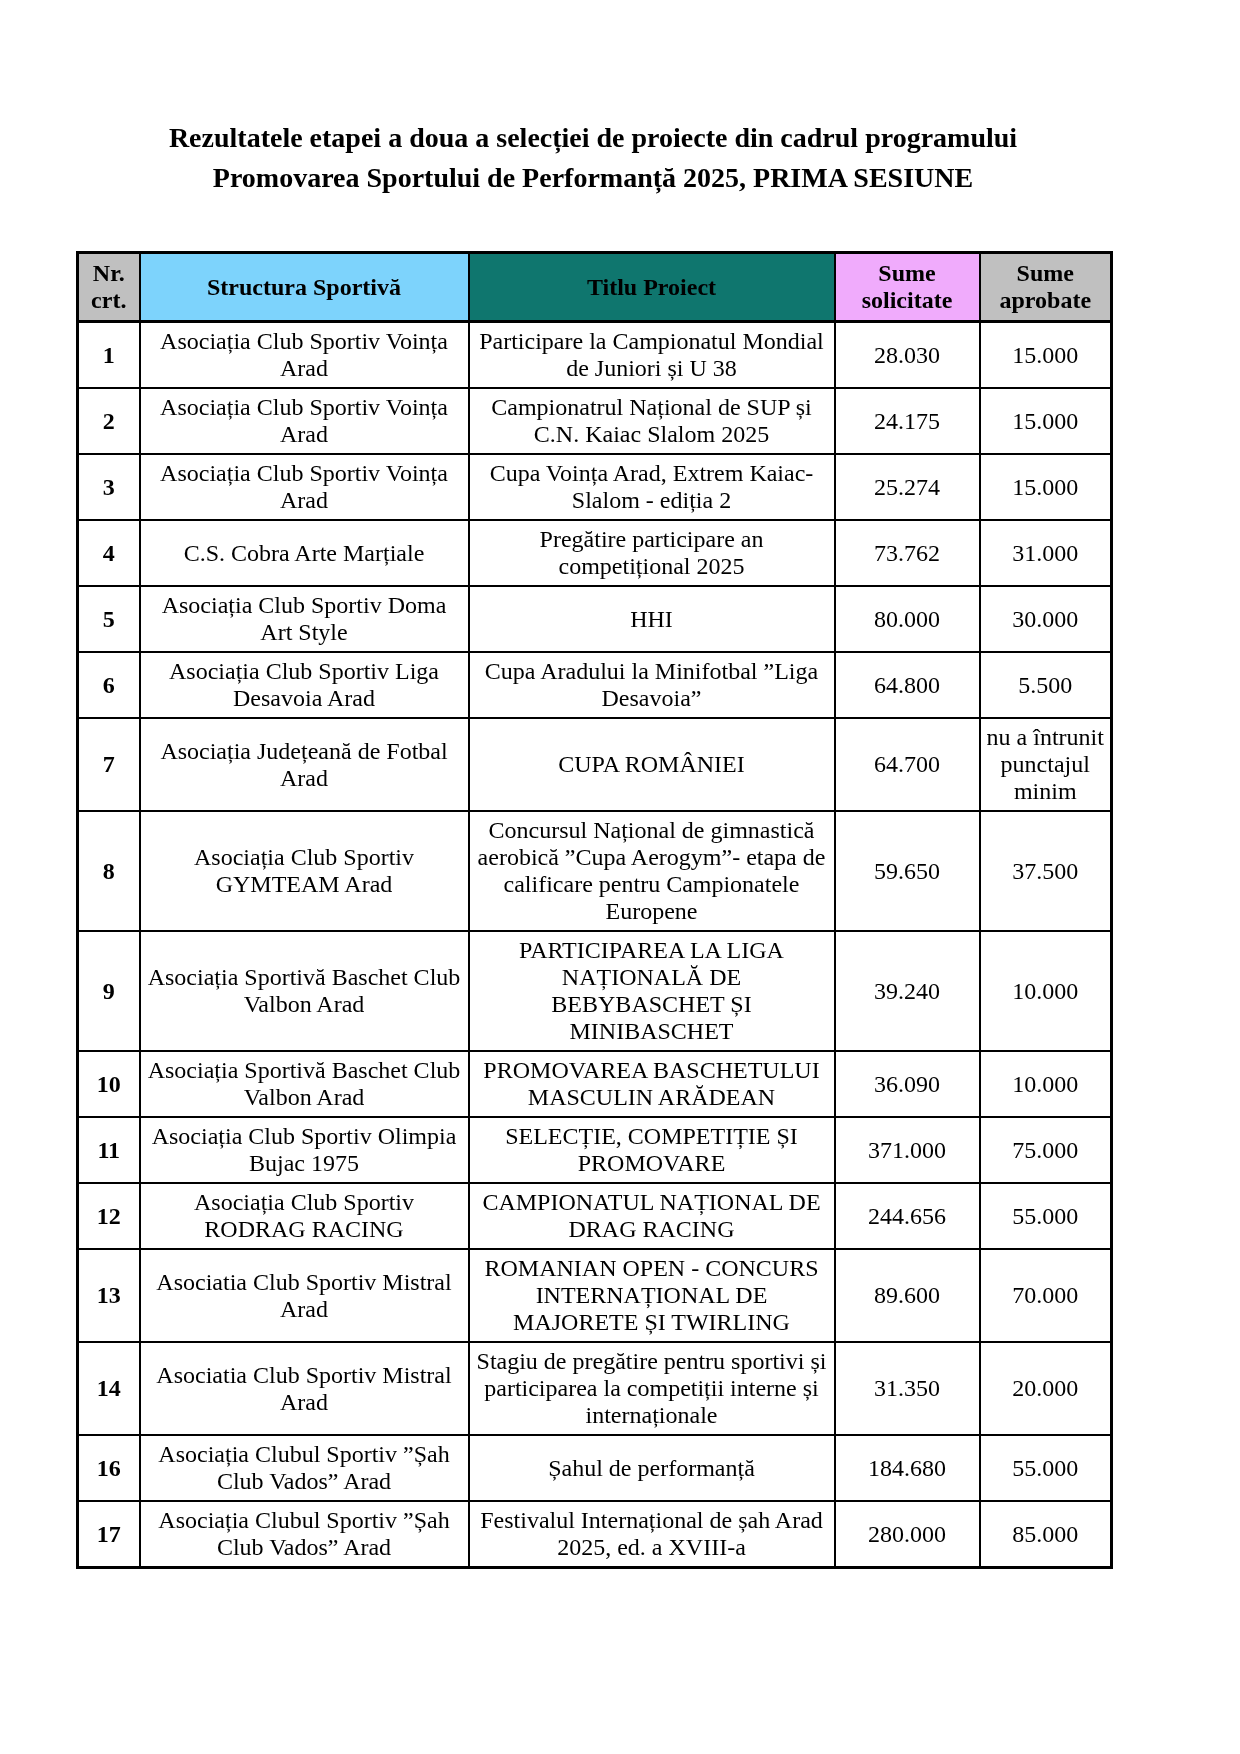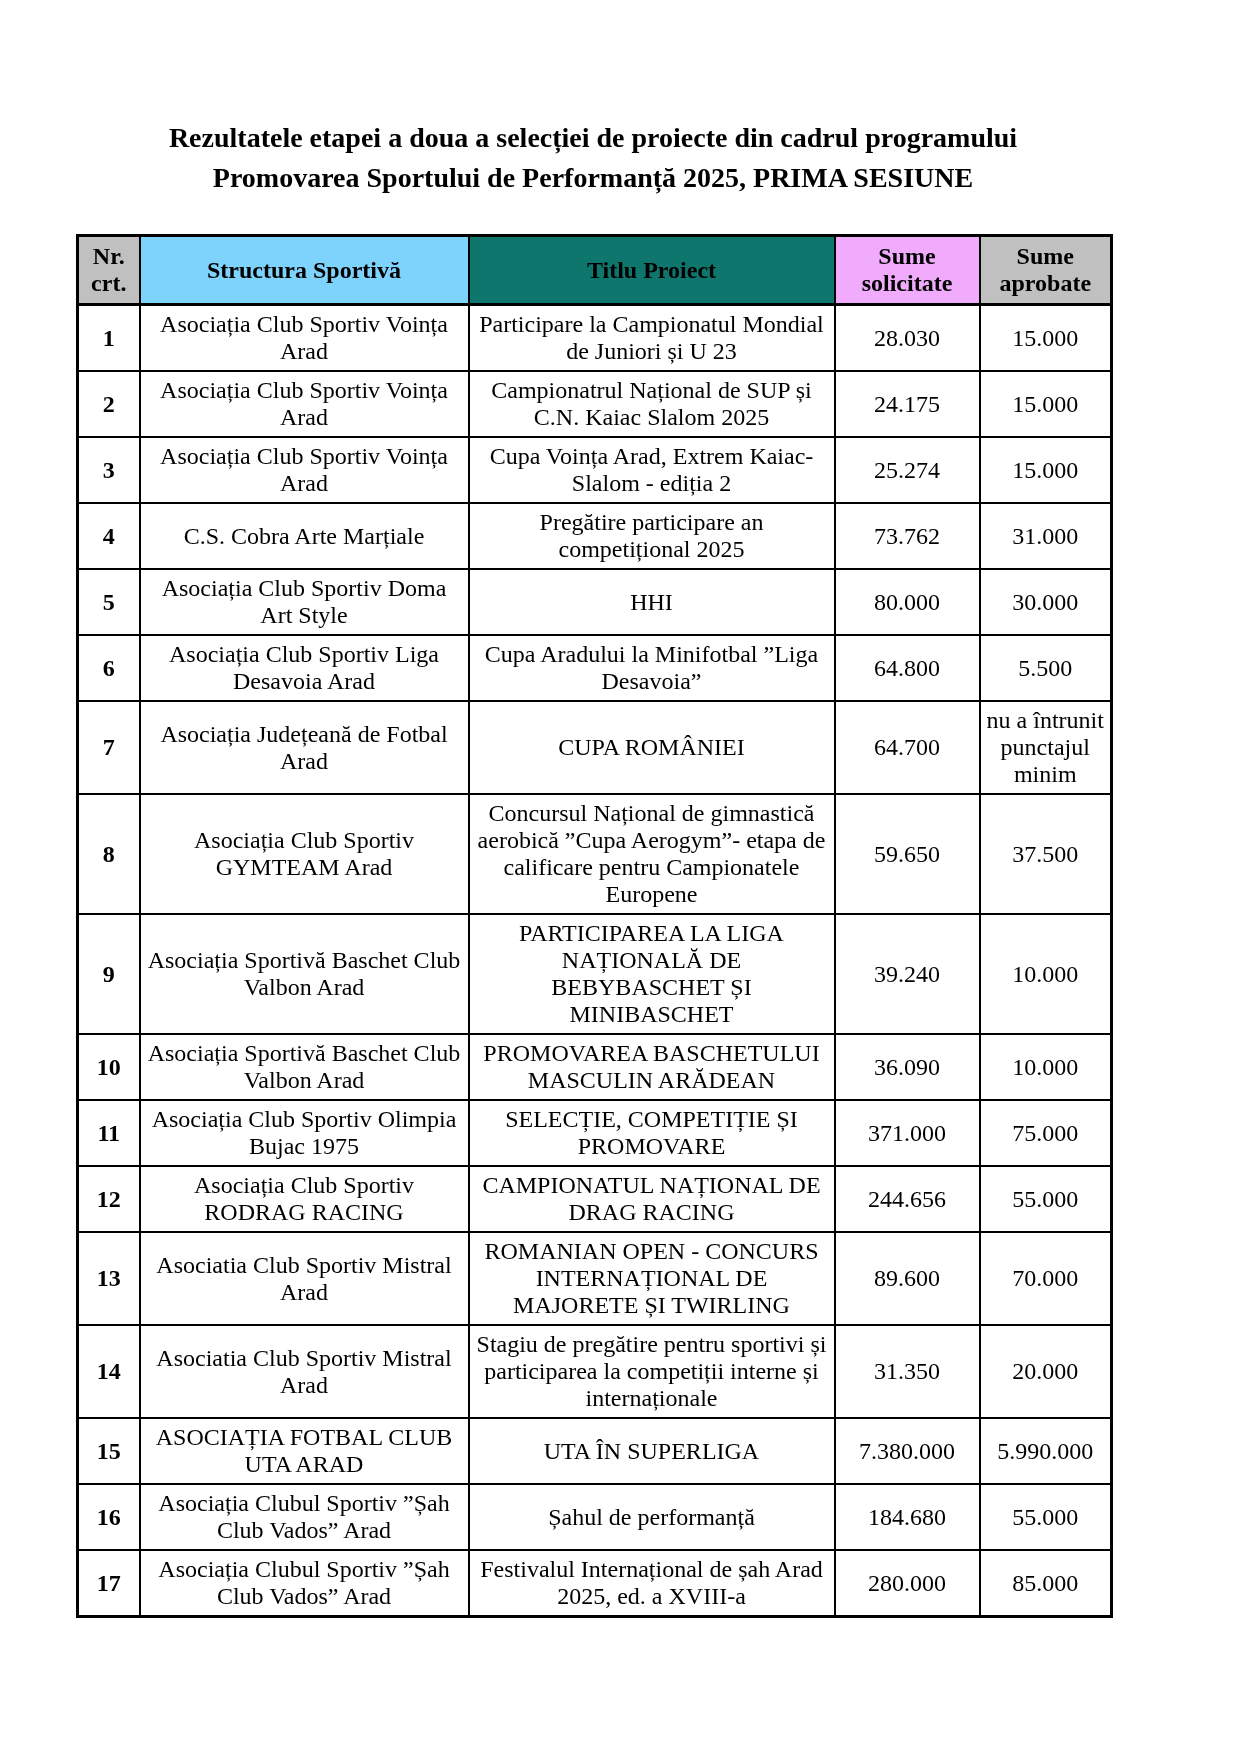--- a/index.html
+++ b/index.html
@@ -14,21 +14,21 @@
     background: #ffffff;
     padding: 118px 0 0 76px;
     position: relative;
   }
   .doc-title {
     width: 1034px;
     text-align: center;
     font-weight: bold;
     font-size: 28px;
     line-height: 40px;
-    margin-bottom: 36px;
+    margin-bottom: 53px;
   }
   table.results {
     width: 1034px;
     border-collapse: collapse;
     table-layout: fixed;
     border: 3px solid #000000;
     font-size: 24px;
     line-height: 27px;
   }
   table.results th,
@@ -73,21 +73,21 @@
         <th style="background: #7dd3fc;">Structura Sportivă</th>
         <th style="background: #0f766e;">Titlu Proiect</th>
         <th style="background: #f0abfc;">Sume solicitate</th>
         <th style="background: rgb(192, 192, 192); text-align: center;">Sume aprobate</th>
       </tr>
     </thead>
     <tbody id="results-body">
         <tr>
           <td class="cell-nr">1</td>
           <td class="cell-structura-sportiva">Asociația Club Sportiv Voința Arad</td>
-          <td class="cell-titlu-proiect">Participare la Campionatul Mondial de Juniori și U 23</td>
+          <td class="cell-titlu-proiect">Participare la Campionatul Mondial de Juniori și U 38</td>
           <td class="cell-sume-solicitate">28.030</td>
           <td class="cell-sume-aprobate">15.000</td>
         </tr>
         <tr>
           <td class="cell-nr">2</td>
           <td class="cell-structura-sportiva">Asociația Club Sportiv Voința Arad</td>
           <td class="cell-titlu-proiect">Campionatrul Național de SUP și C.N. Kaiac Slalom 2025</td>
           <td class="cell-sume-solicitate">24.175</td>
           <td class="cell-sume-aprobate">15.000</td>
         </tr>
@@ -169,27 +169,20 @@
           <td class="cell-sume-aprobate">70.000</td>
         </tr>
         <tr>
           <td class="cell-nr">14</td>
           <td class="cell-structura-sportiva">Asociatia Club Sportiv Mistral Arad</td>
           <td class="cell-titlu-proiect">Stagiu de pregătire pentru sportivi și participarea la competiții interne și internaționale</td>
           <td class="cell-sume-solicitate">31.350</td>
           <td class="cell-sume-aprobate">20.000</td>
         </tr>
         <tr>
-          <td class="cell-nr">15</td>
-          <td class="cell-structura-sportiva">ASOCIAȚIA FOTBAL CLUB UTA ARAD</td>
-          <td class="cell-titlu-proiect">UTA ÎN SUPERLIGA</td>
-          <td class="cell-sume-solicitate">7.380.000</td>
-          <td class="cell-sume-aprobate">5.990.000</td>
-        </tr>
-        <tr>
           <td class="cell-nr">16</td>
           <td class="cell-structura-sportiva">Asociația Clubul Sportiv ”Șah Club Vados” Arad</td>
           <td class="cell-titlu-proiect">Șahul de performanță</td>
           <td class="cell-sume-solicitate">184.680</td>
           <td class="cell-sume-aprobate">55.000</td>
         </tr>
         <tr>
           <td class="cell-nr">17</td>
           <td class="cell-structura-sportiva">Asociația Clubul Sportiv ”Șah Club Vados” Arad</td>
           <td class="cell-titlu-proiect">Festivalul Internațional de șah Arad 2025, ed. a XVIII-a</td>

